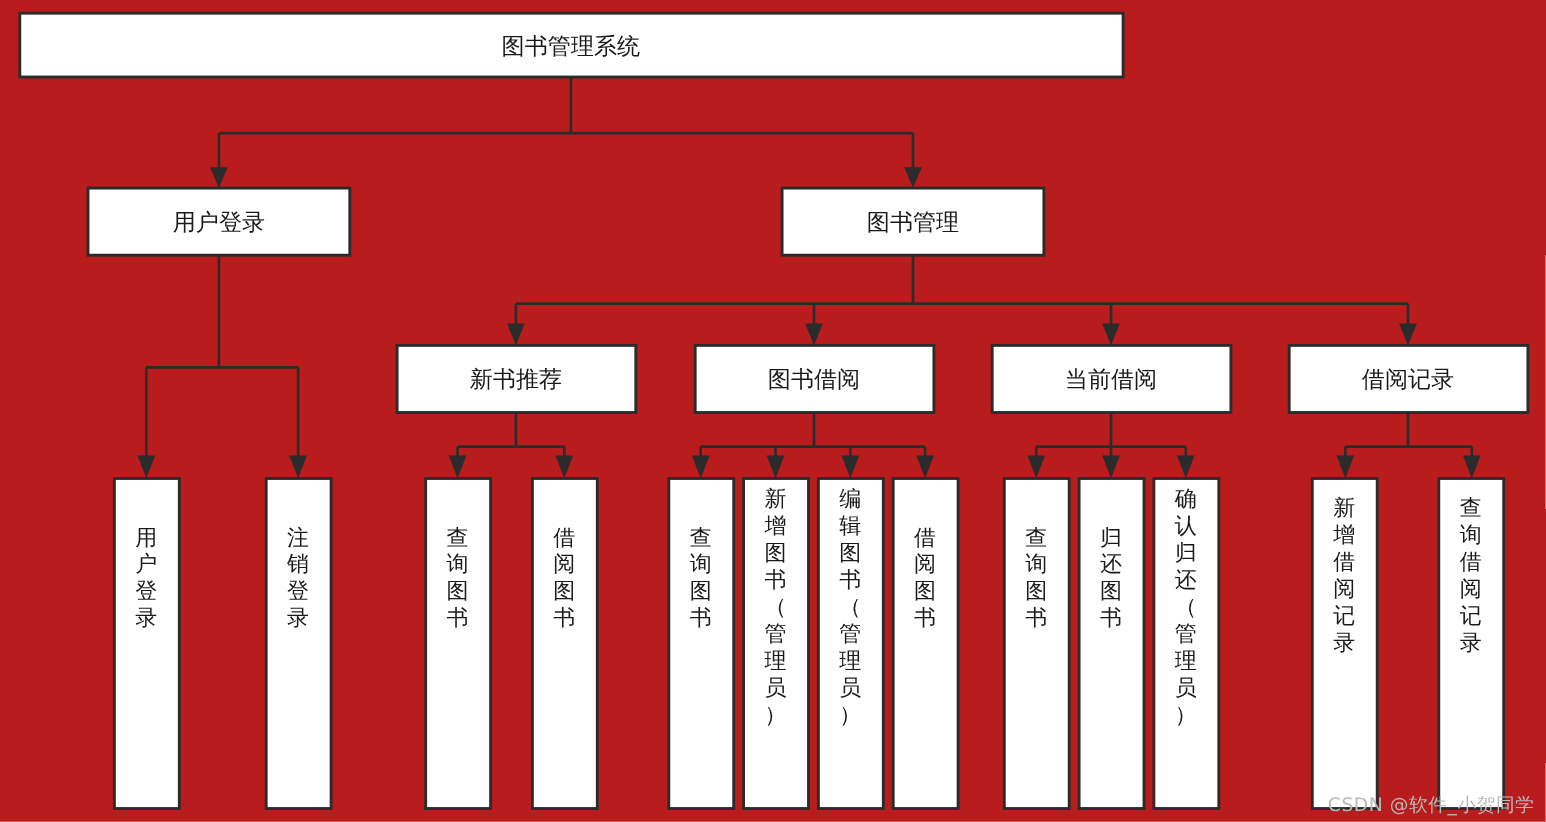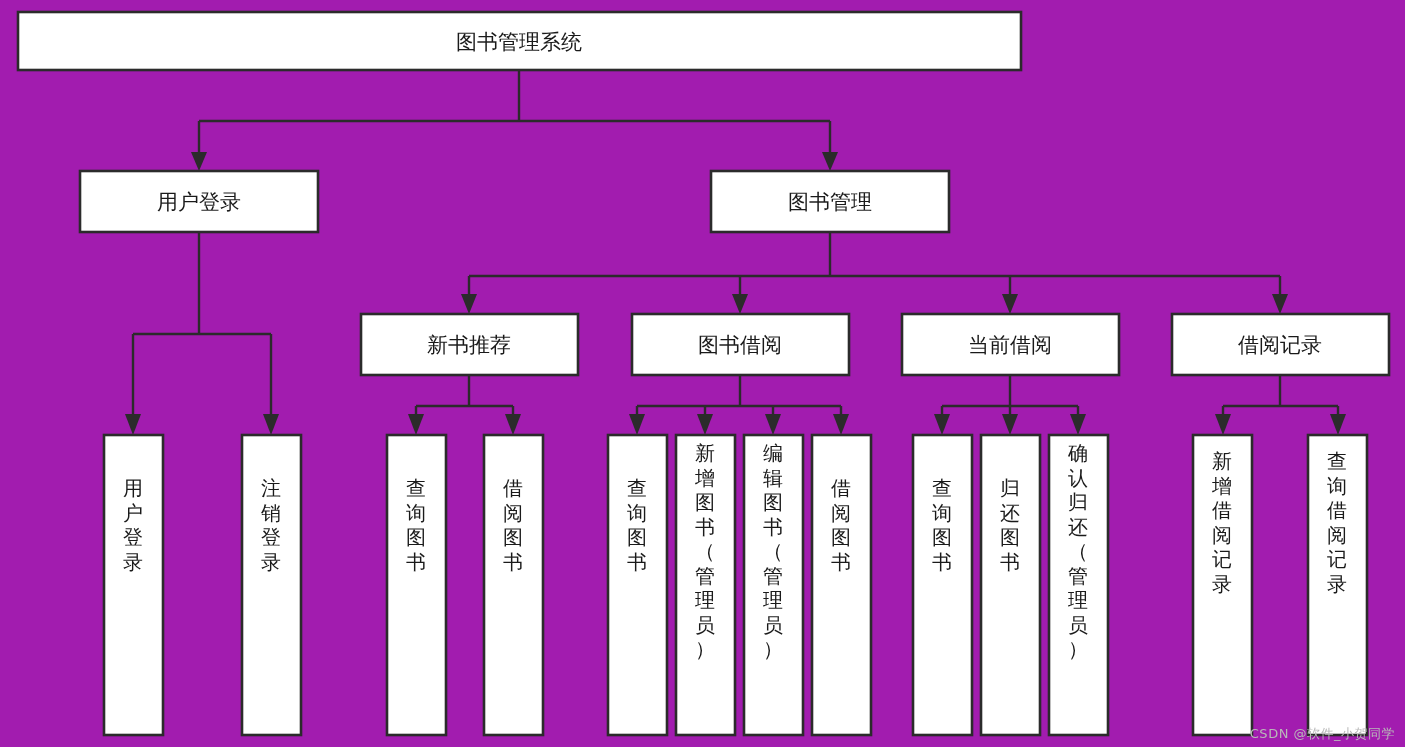--- a/index.html
+++ b/index.html
@@ -11,21 +11,21 @@
   body {
     width: 1405px;
     height: 747px;
     overflow: hidden;
     font-family: "DejaVu Sans", "Liberation Sans", sans-serif;
   }
   #diagram-root {
     position: relative;
     width: 1405px;
     height: 747px;
-    background: #a21caf;
+    background: #b91c1c;
   }
   svg#tree-svg {
     position: absolute;
     left: 0;
     top: 0;
     width: 1405px;
     height: 747px;
     display: block;
   }
   .node-box {
@@ -57,21 +57,21 @@
   }
   .arrow-head {
     fill: #2b2b2b;
     stroke: none;
   }
   .watermark-text {
     position: absolute;
     right: 10px;
     bottom: 4px;
     font-family: "DejaVu Sans", "Liberation Sans", sans-serif;
-    font-size: 13px;
+    font-size: 17px;
     color: #b9b9b9;
     letter-spacing: 0.5px;
     user-select: none;
     pointer-events: none;
     white-space: nowrap;
     margin-top: 28px;
   }
 </style>
 </head>
 <body>

